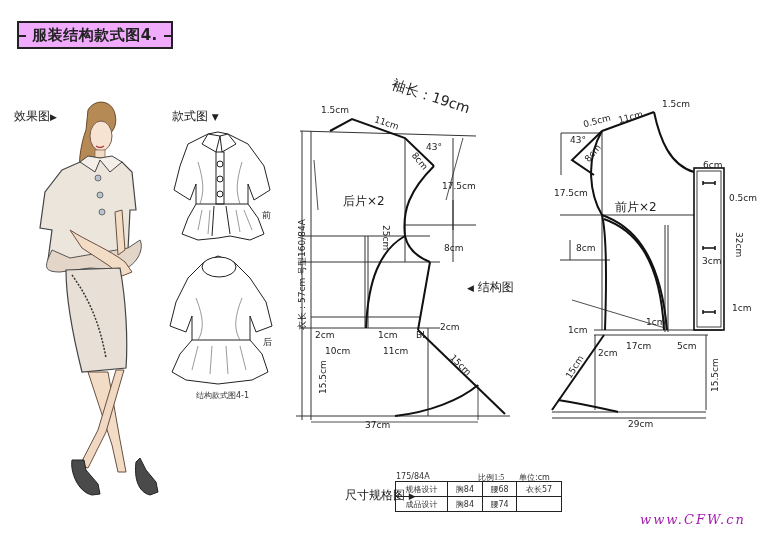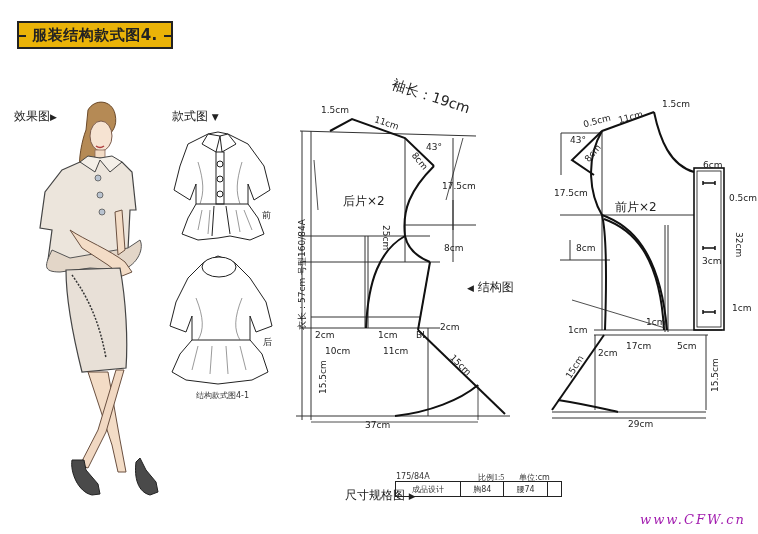--- a/index.html
+++ b/index.html
@@ -1,18 +1,18 @@
 <!DOCTYPE html>
 <html><head>
 <meta charset="utf-8">
 <style>
   html, body { margin:0; padding:0; background:#ffffff; }
   body { width:758px; height:534px; position:relative; overflow:hidden; font-family:"DejaVu Sans", sans-serif; color:#222; }
   .abs { position:absolute; }
-  .title-box { left:17px; top:21px; width:156px; height:28px; border:2px solid #222; box-sizing:border-box; display:flex; align-items:center; justify-content:center; background:#eab308; }
+  .title-box { left:17px; top:21px; width:156px; height:28px; border:2px solid #222; box-sizing:border-box; display:flex; align-items:center; justify-content:center; background:#f0abfc; }
   .title-box .dash { position:absolute; top:12px; width:8px; height:2px; background:#222; }
   .title-text { font-weight:bold; font-size:15px; letter-spacing:0.5px; color:#222; }
   .label { font-size:12px; color:#222; white-space:nowrap; }
   .small { font-size:9px; color:#222; white-space:nowrap; }
   .tiny { font-size:8px; color:#333; white-space:nowrap; }
   svg { position:absolute; left:0; top:0; }
   .spec-table { border-collapse:collapse; font-size:8px; color:#333; }
   .spec-table td { border:1px solid #222; height:14px; padding:0 4px; text-align:center; }
   .watermark { font-family:"DejaVu Serif", serif; font-style:italic; font-size:13px; color:#a21caf; letter-spacing:2px; }
   .rot { transform-origin:left top; }
@@ -226,20 +226,26 @@
 <div class="abs small" style="left:628px; top:419px;">29cm</div>
 
 <div class="abs label" style="left:312px; top:487px;margin-left:33px;">
   <span>尺寸规格图</span> <span style="font-size:9px">▶</span>
 </div>
 <div class="abs tiny" style="left:396px; top:472px;">175/84A</div>
 <div class="abs tiny" style="left:478px; top:472px;font-family:Liberation Serif, serif;">比例1:5</div>
 <div class="abs tiny" style="left:519px; top:472px;">单位:cm</div>
 <table class="abs spec-table" style="left:395px; top:481px; width:167px;">
   <tbody>
+      <tr>
+    <td>规格设计</td>
+    <td>胸84</td>
+    <td>腰68</td>
+    <td>衣长57</td>
+  </tr>
   <tr>
     <td>成品设计</td>
     <td>胸84</td>
     <td>腰74</td>
     <td></td>
   </tr>
 </tbody>
   </table>
 
 <div class="abs watermark" style="left:640px; top:512px;">www.CFW.cn</div>

